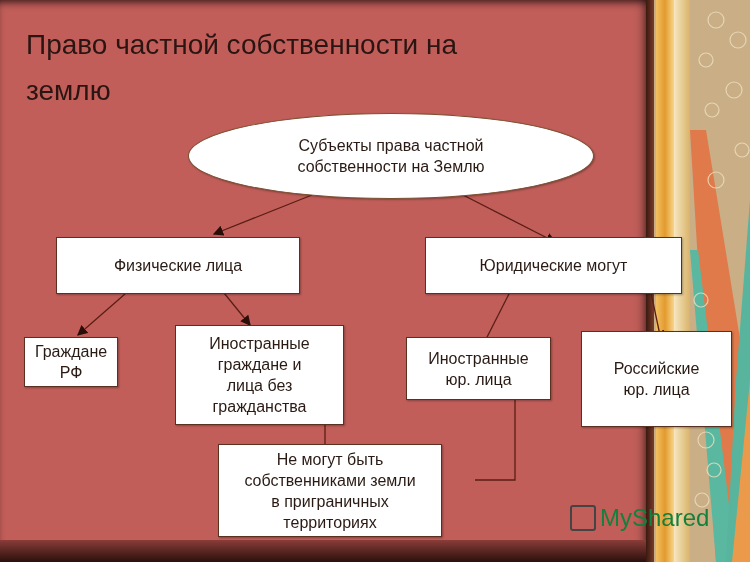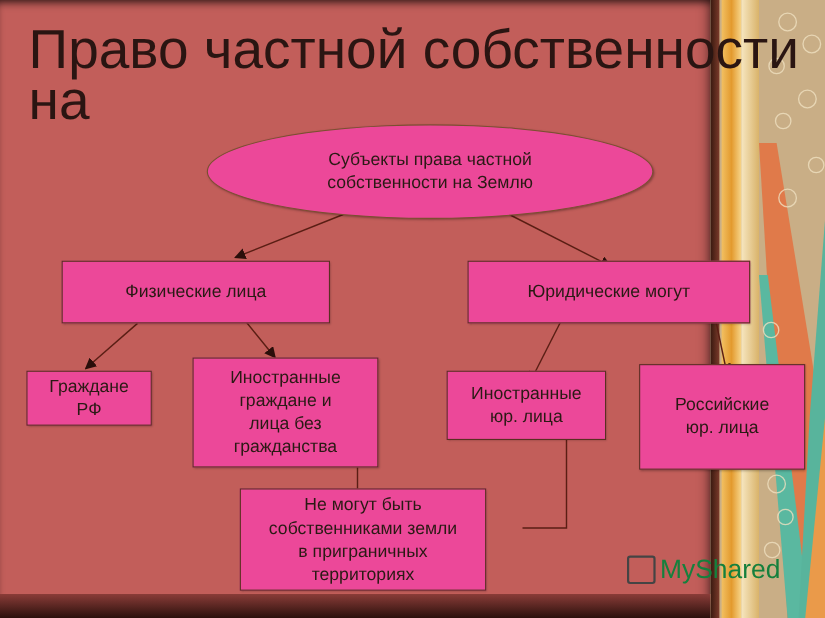--- a/index.html
+++ b/index.html
@@ -5,22 +5,22 @@
   html, body { margin:0; padding:0; }
   body { width:750px; height:562px; position:relative; overflow:hidden; background:#1a0c08; font-family:"Liberation Sans", sans-serif; }
   .slide { position:absolute; left:0; top:0; width:646px; height:548px; background:#c25e5a;
     box-shadow: inset 0 6px 8px -4px rgba(0,0,0,0.7), inset -6px 0 10px -4px rgba(0,0,0,0.5); }
   .bottom-shade { position:absolute; left:0; top:540px; width:650px; height:22px; background:linear-gradient(#8a3c38,#2a100c); }
   .deco { position:absolute; left:646px; top:0; width:104px; height:562px; overflow:hidden;
     background:#c9ae86; }
   .deco .band1 { position:absolute; left:0; top:0; width:8px; height:562px; background:linear-gradient(90deg,#3a1a10,#7a3a2a); }
   .deco .band2 { position:absolute; left:10px; top:0; width:18px; height:562px; background:linear-gradient(90deg,#f2c062,#e39a2e,#f7d58a); }
   .deco .band3 { position:absolute; left:28px; top:0; width:16px; height:562px; background:linear-gradient(90deg,#f6e6c0,#d9b36a); }
-  .title { position:absolute; left:26px; top:22px; font-size:50px; line-height:46px; color:#2a1512; font-weight:normal; }
-  .node { position:absolute; background:#ec4899; border:1px solid #5a3020; box-sizing:border-box; color:#2a1a14;
+  .title { position:absolute; left:26px; top:22px; font-size:28px; line-height:46px; color:#2a1512; font-weight:normal; }
+  .node { position:absolute; background:#ffffff; border:1px solid #5a3020; box-sizing:border-box; color:#2a1a14;
     display:flex; align-items:center; justify-content:center; text-align:center; font-size:16px; line-height:21px;
     box-shadow:1px 1px 2px rgba(0,0,0,0.3); white-space:pre-line; }
   .ellipse { border-radius:50%; border:1px solid #7a5030; }
   svg.lines { position:absolute; left:0; top:0; }
   .watermark { position:absolute; left:570px; top:504px; display:flex; align-items:center; gap:4px; font-size:24px; color:#15803d; }
   .watermark .wm-icon { width:26px; height:26px; border:2px solid #444; border-radius:3px; box-sizing:border-box; }
 </style>
 </head>
 <body>
 
@@ -46,20 +46,21 @@
         <circle cx="55" cy="300" r="7"></circle>
         <circle cx="60" cy="440" r="8"></circle>
       <circle cx="68" cy="470" r="7"></circle>
         <circle cx="56" cy="500" r="7"></circle>
     </g>
   </svg>
 </div>
 
 <div class="title">
   <div>Право частной собственности на</div>
+  <div>землю</div>
 </div>
 
 <svg class="lines" width="750" height="562">
   <defs>
     <marker id="arr" markerWidth="8" markerHeight="8" refX="7" refY="4" orient="auto">
       <path d="M0,0 L8,4 L0,8 z" fill="#2a0e0a"></path>
     </marker>
   </defs>
   <g stroke="#5a1e14" stroke-width="1.3" fill="none">
     <line x1="312" y1="195" x2="214" y2="234" marker-end="url(#arr)"></line>
@@ -70,21 +71,21 @@
     <line x1="650" y1="288" x2="661" y2="340" marker-end="url(#arr)"></line>
     <line x1="325" y1="418" x2="325" y2="445"></line>
     <polyline points="515,396 515,480 475,480"></polyline>
   </g>
 </svg>
 
 <div class="node ellipse" style="left:188px;top:113px;width:406px;height:86px;">Субъекты права частной
 собственности на Землю</div>
 <div class="node" style="left:56px;top:237px;width:244px;height:57px;">Физические лица</div>
 <div class="node" style="left:425px;top:237px;width:257px;height:57px;">Юридические могут</div>
-<div class="node" style="left:24px;top:337px;width:114px;height:50px;">Граждане
+<div class="node" style="left:24px;top:337px;width:94px;height:50px;">Граждане
 РФ</div>
 <div class="node" style="left:175px;top:325px;width:169px;height:100px;">Иностранные
 граждане и
 лица без
 гражданства</div>
 <div class="node" style="left:406px;top:337px;width:145px;height:63px;">Иностранные
 юр. лица</div>
 <div class="node" style="left:581px;top:331px;width:151px;height:96px;">Российские
 юр. лица</div>
 <div class="node" style="left:218px;top:444px;width:224px;height:93px;">Не могут быть

